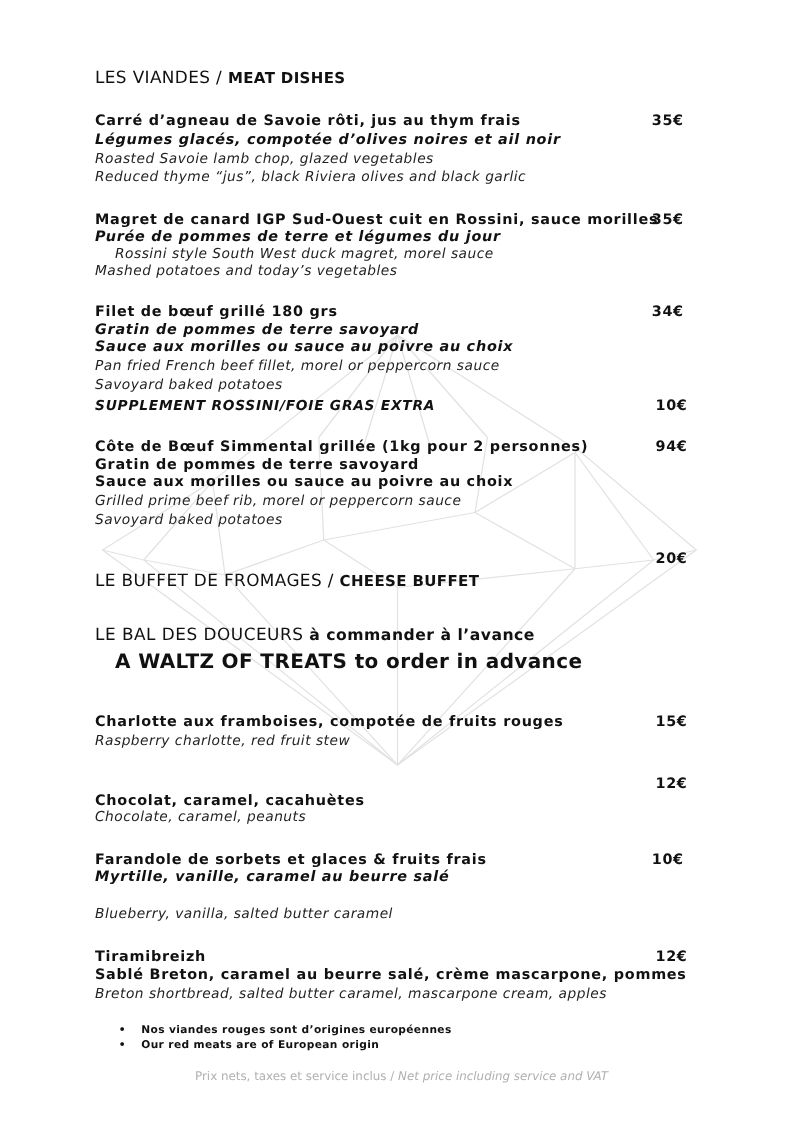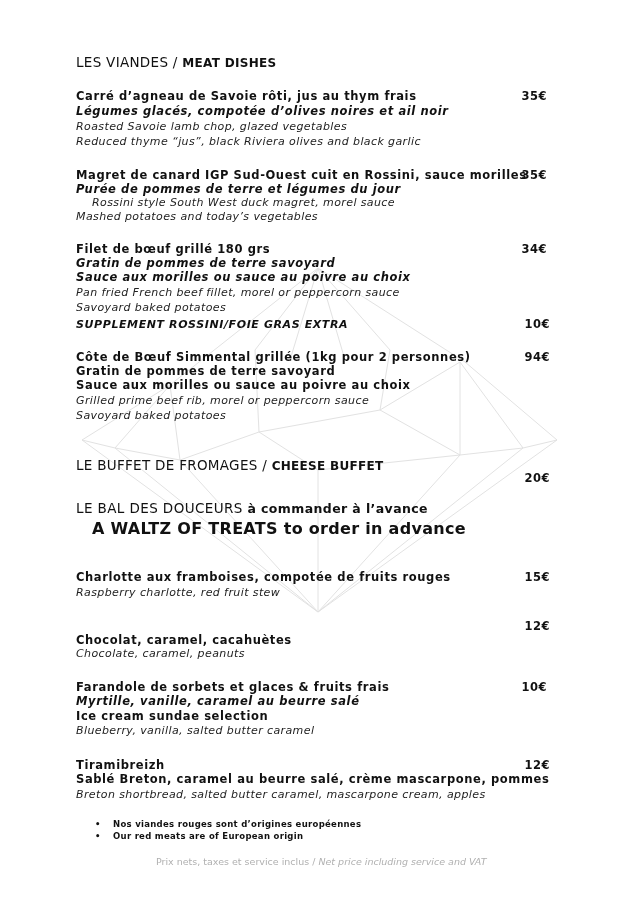--- a/index.html
+++ b/index.html
@@ -88,21 +88,21 @@
   <div class="abs l b" style="left:76px; top:364px;">Gratin de pommes de terre savoyard</div>
   <div class="abs l b" style="left:76px; top:378px;">Sauce aux morilles ou sauce au poivre au choix</div>
   <div class="abs i" style="left:76px; top:394px;">Grilled prime beef rib, morel or peppercorn sauce</div>
   <div class="abs i" style="left:76px; top:409px;">Savoyard baked potatoes</div>
 
   <div class="abs sec" style="left:76px; top:457px;">
     <span class="fr">LE BUFFET DE FROMAGES</span>
     <span>/</span>
     <span class="en">CHEESE BUFFET</span>
   </div>
-  <div class="price" style="top:471px; right:90px;">20€</div>
+  <div class="price" style="top:439px; right:90px;">20€</div>
 
   <div class="abs big" style="left:76px; top:500px;">
     <span>LE BAL DES DOUCEURS</span>
     <span class="b" style="font-size:12.5px;">à commander à l’avance</span>
   </div>
   <div class="abs b" style="left:92px; top:519px; font-size:16px; letter-spacing:0.3px;">
     <span>A WALTZ OF TREATS</span>
     <span>to order in advance</span>
   </div>
 
@@ -110,21 +110,20 @@
   <div class="price" style="top:570px; right:90px;">15€</div>
   <div class="abs i" style="left:76px; top:586px;">Raspberry charlotte, red fruit stew</div>
 
   <div class="price" style="top:619px; right:90px;">12€</div>
   <div class="abs l b" style="left:76px; top:633px;">Chocolat, caramel, cacahuètes</div>
   <div class="abs i" style="left:76px; top:647px;">Chocolate, caramel, peanuts</div>
 
   <div class="abs l b" style="left:76px; top:680px;">Farandole de sorbets et glaces &amp; fruits frais</div>
   <div class="price" style="top:680px; right:93px;">10€</div>
   <div class="abs l bi" style="left:76px; top:694px;">Myrtille, vanille, caramel au beurre salé</div>
-  <div class="abs l b" style="left:76px; top:709px;">Ice cream sundae selection</div>
   <div class="abs i" style="left:76px; top:724px;">Blueberry, vanilla, salted butter caramel</div>
 
   <div class="abs l b" style="left:76px; top:758px;">Tiramibreizh</div>
   <div class="price" style="top:758px; right:90px;">12€</div>
   <div class="abs l b" style="left:76px; top:772px;">Sablé Breton, caramel au beurre salé, crème mascarpone, pommes</div>
   <div class="abs i" style="left:76px; top:788px;">Breton shortbread, salted butter caramel, mascarpone cream, apples</div>
 
   <div class="abs bul" style="left:95px; top:819px;">
     <span style="display:inline-block; width:18px;">•</span><span>Nos viandes rouges sont d’origines européennes</span>
   </div>

